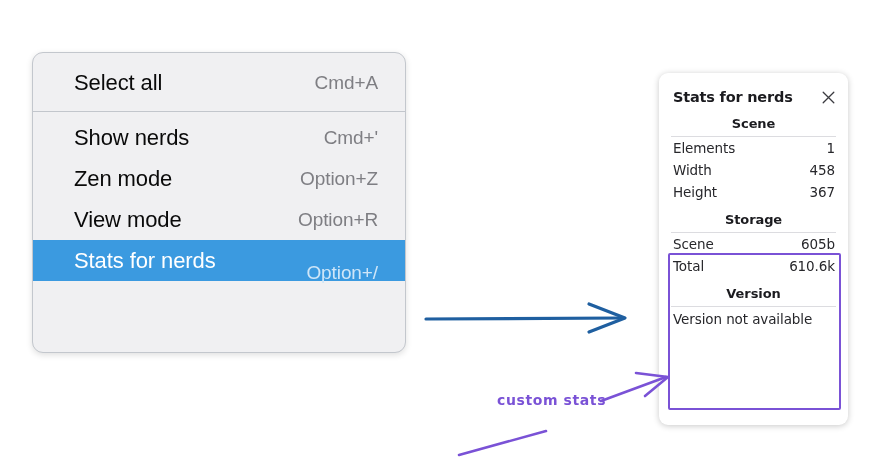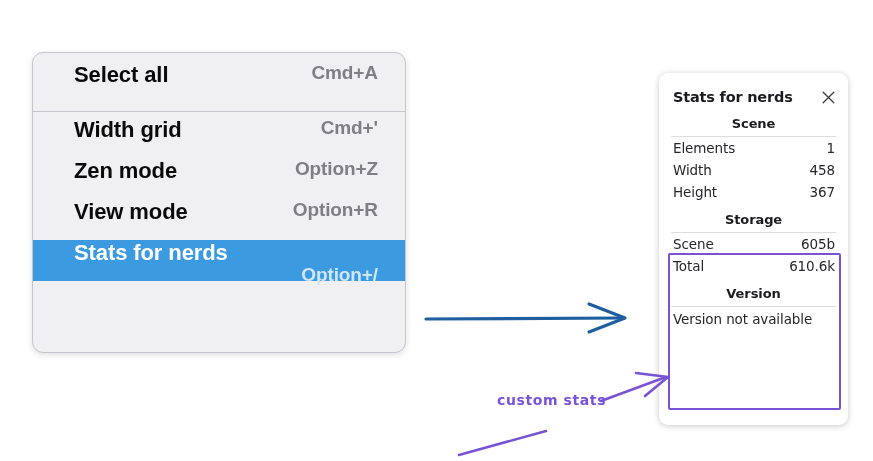--- a/index.html
+++ b/index.html
@@ -39,24 +39,24 @@
   }
   .menu-separator {
     height: 1px;
     background: #c2c6cc;
     width: 100%;
   }
   .menu-item {
     position: relative;
     height: 41px;
     display: flex;
+    align-items: center;
     padding: 0 27px 0 41px;
     box-sizing: border-box;
     cursor: default;
-    font-weight: bold;
   }
   .menu-item .mi-label {
     font-size: 22px;
     color: #0a0a0a;
     letter-spacing: -0.1px;
     white-space: nowrap;
   }
   .menu-item .mi-shortcut {
     margin-left: auto;
     font-size: 19px;
@@ -182,21 +182,21 @@
     <div class="menu-item">
       <span class="mi-label">Select all</span>
       <span class="mi-shortcut">Cmd+A</span>
     </div>
   </div>
 
   <div class="menu-separator"></div>
 
   <div class="menu-group group-bottom">
     <div class="menu-item">
-      <span class="mi-label">Width grid</span>
+      <span class="mi-label">Show nerds</span>
       <span class="mi-shortcut">Cmd+'</span>
     </div>
     <div class="menu-item">
       <span class="mi-label">Zen mode</span>
       <span class="mi-shortcut">Option+Z</span>
     </div>
     <div class="menu-item">
       <span class="mi-label">View mode</span>
       <span class="mi-shortcut">Option+R</span>
     </div>

